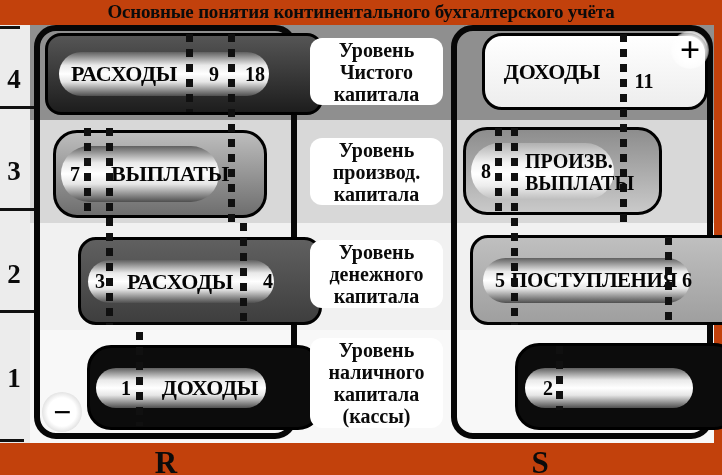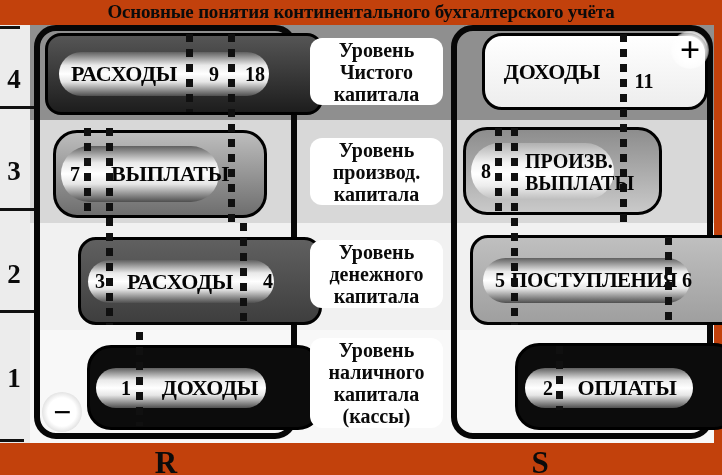--- a/index.html
+++ b/index.html
@@ -134,21 +134,20 @@
   <div class="abs obox" style="left:470px;top:235px;width:224px;height:84px;border-radius:18px;background:linear-gradient(#bfbfbf,#9f9f9f);">
     <div class="pill pill-metal" style="left:10px;top:20px;width:207px;height:45px;"></div>
     <div class="btxt num center" style="left:17px;top:20px;width:20px;height:45px;">5</div>
     <div class="btxt center" style="left:41px;top:20px;width:160px;height:45px;font-size:21px;letter-spacing:-0.5px;">ПОСТУПЛЕНИЯ</div>
     <div class="btxt num center" style="left:204px;top:20px;width:20px;height:45px;">6</div>
   </div>
 
   <div class="abs obox" style="left:515px;top:343px;width:177px;height:81px;border-radius:24px;background:#0c0c0c;">
     <div class="pill pill-metal" style="left:7px;top:22px;width:168px;height:40px;"></div>
     <div class="btxt num center" style="left:20px;top:22px;width:20px;height:40px;">2</div>
-    <div class="btxt lbl center" style="left:59px;top:22px;width:100px;height:40px;">ОПЛАТЫ</div>
   </div>
 
   <div class="abs dot" style="left:186px;top:34px;height:78px;"></div>
   <div class="abs dot" style="left:228px;top:34px;height:188px;"></div>
   <div class="abs dot" style="left:84px;top:128px;height:90px;"></div>
   <div class="abs dot" style="left:106px;top:128px;height:197px;"></div>
   <div class="abs dot" style="left:240px;top:223px;height:102px;"></div>
   <div class="abs dot" style="left:136px;top:332px;height:94px;"></div>
   <div class="abs dot" style="left:620px;top:34px;height:188px;"></div>
   <div class="abs dot" style="left:495px;top:128px;height:90px;"></div>

